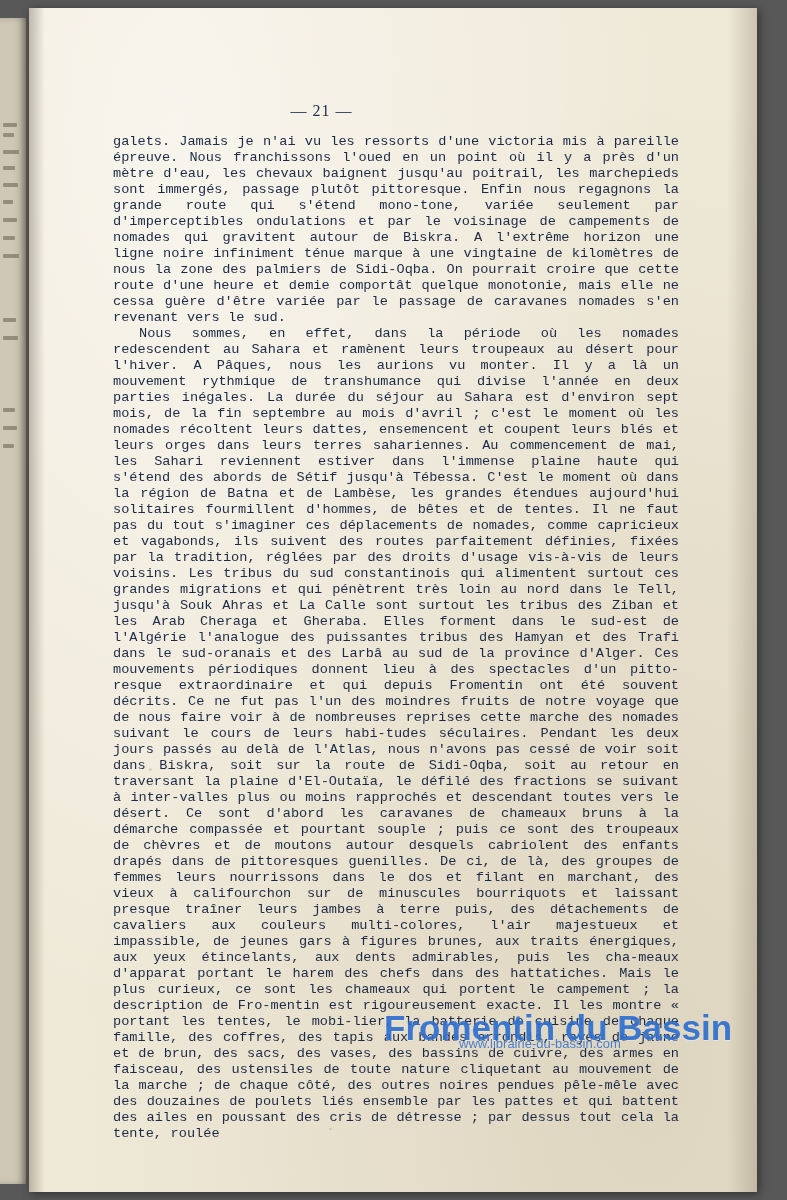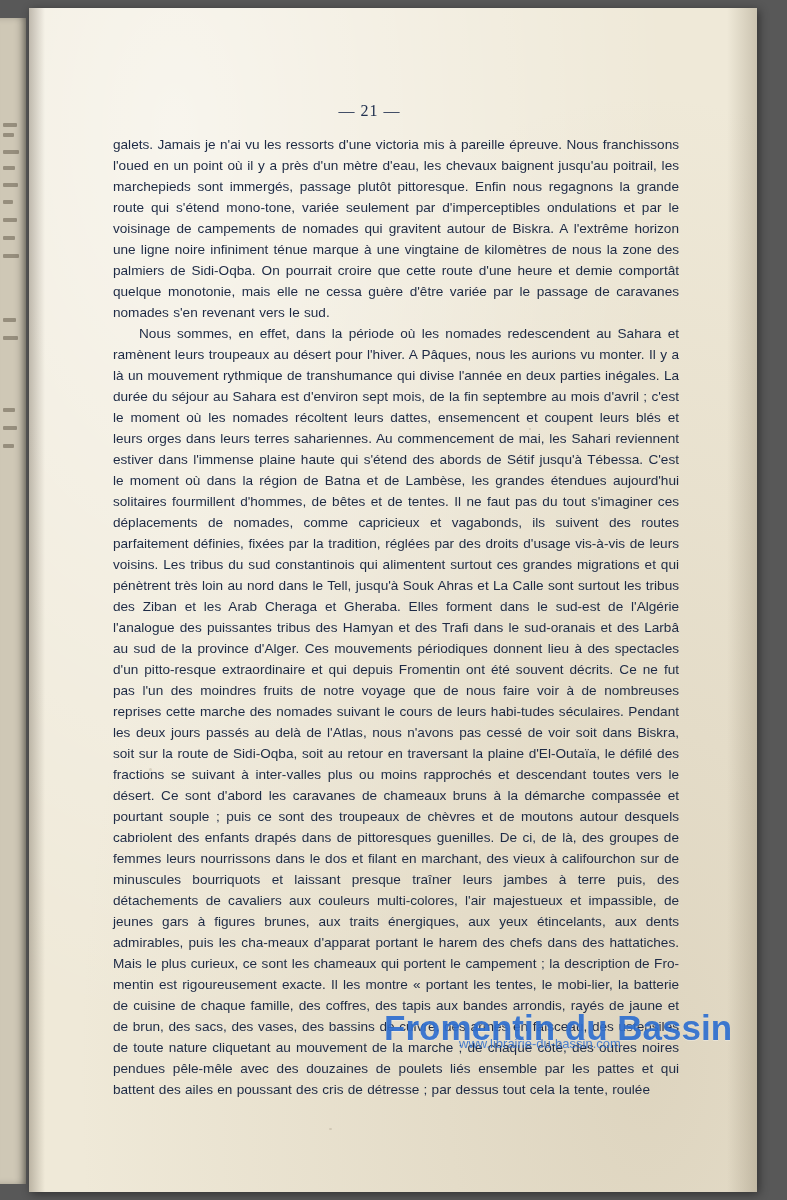--- a/index.html
+++ b/index.html
@@ -73,32 +73,31 @@
   .folio {
     position: absolute;
     top: 94px;
     left: 0;
     width: 585px;
     text-align: center;
     font-size: 16px;
     letter-spacing: 1px;
     color: #20304f;
     font-family: "Liberation Serif", serif;
-    padding-left: 48px;
   }
   .body-text {
     position: absolute;
     left: 84px;
     top: 126px;
     width: 566px;
     color: #1d2a45;
     font-size: 13.6px;
-    line-height: 21px;
+    line-height: 16px;
     text-align: justify;
-    font-family: Liberation Sans, sans-serif;
+    font-family: Liberation Mono, monospace;
   }
   .body-text p {
     margin: 0;
     text-indent: 26px;
     text-align: justify;
     -webkit-hyphens: none;
     hyphens: none;
     word-spacing: 0.5px;
   }
   .body-text p.first {

